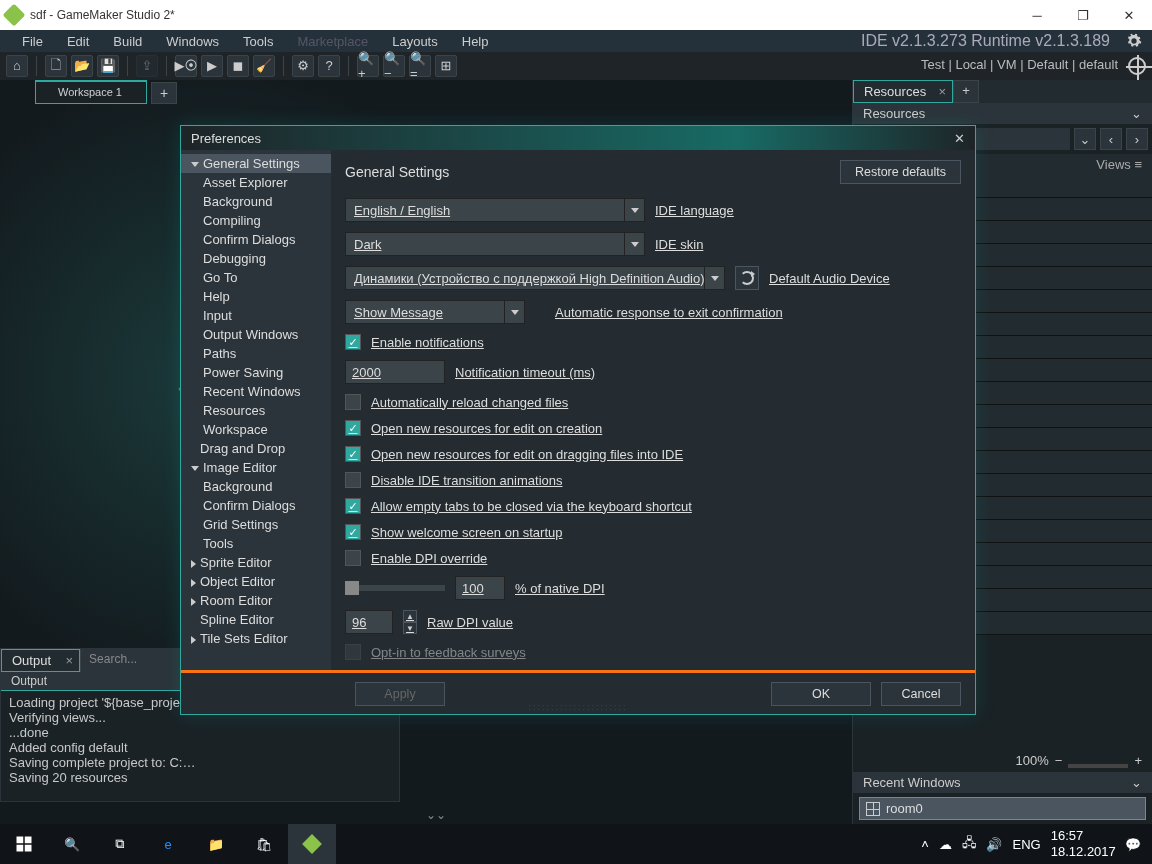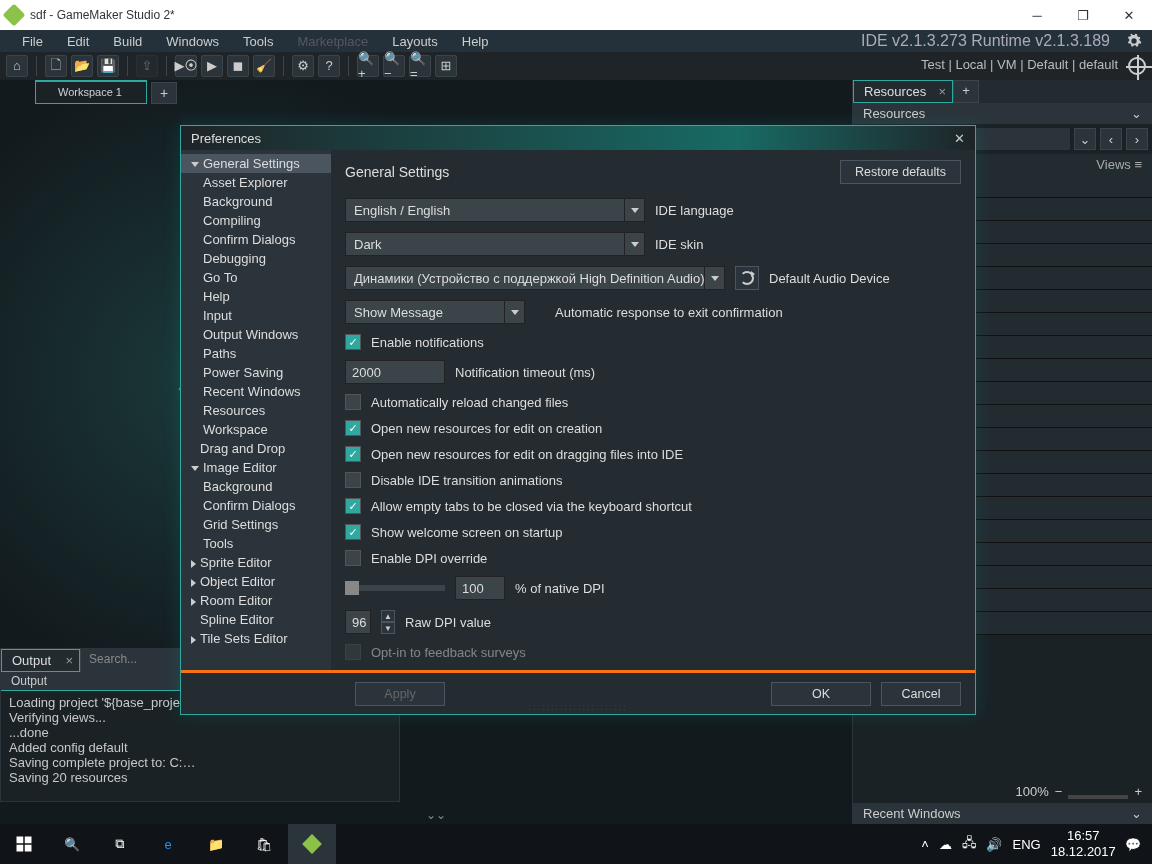--- a/index.html
+++ b/index.html
@@ -56,40 +56,40 @@
 .recent-item { margin:4px 6px; background:#4a5560; border:1px solid #2fa8a0; padding:3px 6px; color:#ddd; display:flex; align-items:center; gap:6px;}
 .grid-icon{display:inline-block;width:14px;height:14px;border:1px solid #ccc;position:relative;}
 .grid-icon:before,.grid-icon:after{content:"";position:absolute;background:#ccc;}
 .grid-icon:before{left:6px;top:0;width:1px;height:100%;}
 .grid-icon:after{top:6px;left:0;height:1px;width:100%;}
 
 .taskbar { position:absolute; bottom:0; left:0; right:0; height:40px; background:#101318; display:flex; align-items:center; color:#fff; }
 .taskbar .tb { width:48px; height:40px; display:flex; align-items:center; justify-content:center; }
 .taskbar .tb.active{ background:#2b343a;}
 .taskbar .tray { margin-left:auto; display:flex; align-items:center; gap:10px; padding:0 10px; font-size:11px;}
-.taskbar .clock { text-align:center; line-height:1.2; font-size:11px;}
+.taskbar .clock { line-height:1.2; font-size:11px;}
 
 .dialog { position:absolute; left:180px; top:125px; width:796px; height:590px; background:#242c31; border:1px solid #2fa8a0; color:#ddd; display:flex; flex-direction:column; box-shadow:0 0 18px rgba(0,200,190,.15);}
 .dlg-title { height:24px; background:linear-gradient(90deg,#1e2428,#186a64 70%,#1e2428); padding:2px 10px; display:flex; align-items:center; color:#ddd;}
 .dlg-title .x{margin-left:auto;color:#ccc;cursor:pointer;}
 .dlg-body { flex:1; display:flex; overflow:hidden;}
 .tree { width:150px; background:#2b343a; overflow-y:auto; padding:4px 0;}
 .tree .ti { padding:2px 4px 2px 18px; color:#ddd; font-size:12.5px; cursor:pointer; white-space:nowrap;}
 .tree .ti.lv1{padding-left:10px;}
 .tree .ti.lv2{padding-left:22px;}
 .tree .ti.sel { background:#4a5560; }
 .tree .arr{display:inline-block;width:0;height:0;margin-right:4px;vertical-align:middle;}
 .tree .arr.down{border-left:4px solid transparent;border-right:4px solid transparent;border-top:5px solid #ccc;}
 .tree .arr.right{border-top:4px solid transparent;border-bottom:4px solid transparent;border-left:5px solid #ccc;}
 .content { flex:1; padding:10px 14px; overflow-y:auto; background:#242c31;}
 .chead { display:flex; align-items:center; margin-bottom:14px;}
 .chead h2{font-size:14px; font-weight:normal; color:#ddd;}
 .btn { background:#2b343a; border:1px solid #4a5560; color:#ddd; padding:4px 14px; cursor:pointer; font-size:12.5px;}
 .btn.disabled{color:#666;}
-.row { display:flex; align-items:center; gap:10px; margin-bottom:10px;}
+.row { display:flex; align-items:center; gap:10px; margin-bottom:10px;text-decoration:underline;}
 .selectbox { background:#3a4449; border:1px solid #222; height:24px; display:flex; align-items:center; padding:0 8px; color:#ddd; position:relative;}
 .selectbox .dd { position:absolute; right:0; top:0; width:20px; height:100%; border-left:1px solid #222; display:flex; align-items:center; justify-content:center;}
 .dd .tri{width:0;height:0;border-left:4px solid transparent;border-right:4px solid transparent;border-top:5px solid #ccc;}
 .iconbtn { width:24px; height:24px; background:#2b343a; border:1px solid #4a5560; display:flex; align-items:center; justify-content:center;}
 .ref-icon{width:14px;height:14px;border:2px solid #ccc;border-radius:50%;border-left-color:transparent;position:relative;}
 .ref-icon:after{content:"";position:absolute;right:-3px;top:-2px;width:0;height:0;border-left:4px solid #ccc;border-top:3px solid transparent;border-bottom:3px solid transparent;}
 .cb { width:16px; height:16px; background:#3a4449; border:1px solid #555; display:flex; align-items:center; justify-content:center; flex-shrink:0;}
 .cb.checked{background:#2fa8a0;}
 .cb.checked:after{content:"✓";color:#fff;font-size:11px;line-height:1;}
 .numbox { background:#3a4449; border:1px solid #222; height:24px; padding:0 6px; color:#ddd; display:flex; align-items:center;}
@@ -226,20 +226,24 @@
       </div>
       <div class="zoom">
           <span>100%</span>
           <span>−</span>
           <div class="track"></div>
           <span>+</span>
         </div>
       <div class="recent">
           <span>Recent Windows</span>
           <span>⌄</span>
+        </div>
+      <div class="recent-item">
+          <span class="grid-icon"></span>
+          <span>room0</span>
         </div>
     </div>
   </div>
 </div>
 
 <div class="dialog">
   <div class="dlg-title">
     <span>Preferences</span>
     <span class="x">✕</span>
   </div>
@@ -357,21 +361,21 @@
         </div>
 
       <div class="row">
         <div class="slider">
             <div class="thumb"></div>
           </div>
         <div class="numbox" style="width:50px">100</div>
         <span>% of native DPI</span>
       </div>
       <div class="row">
-        <div class="numbox" style="width:26px">96</div>
+        <div class="numbox" style="width:48px">96</div>
         <div class="spinner">
             <div class="sp">▲</div>
             <div class="sp">▼</div>
           </div>
         <span>Raw DPI value</span>
       </div>
       <div class="row" style="opacity:.5">
           <div class="cb"></div>
           <span>Opt-in to feedback surveys</span>
         </div>

